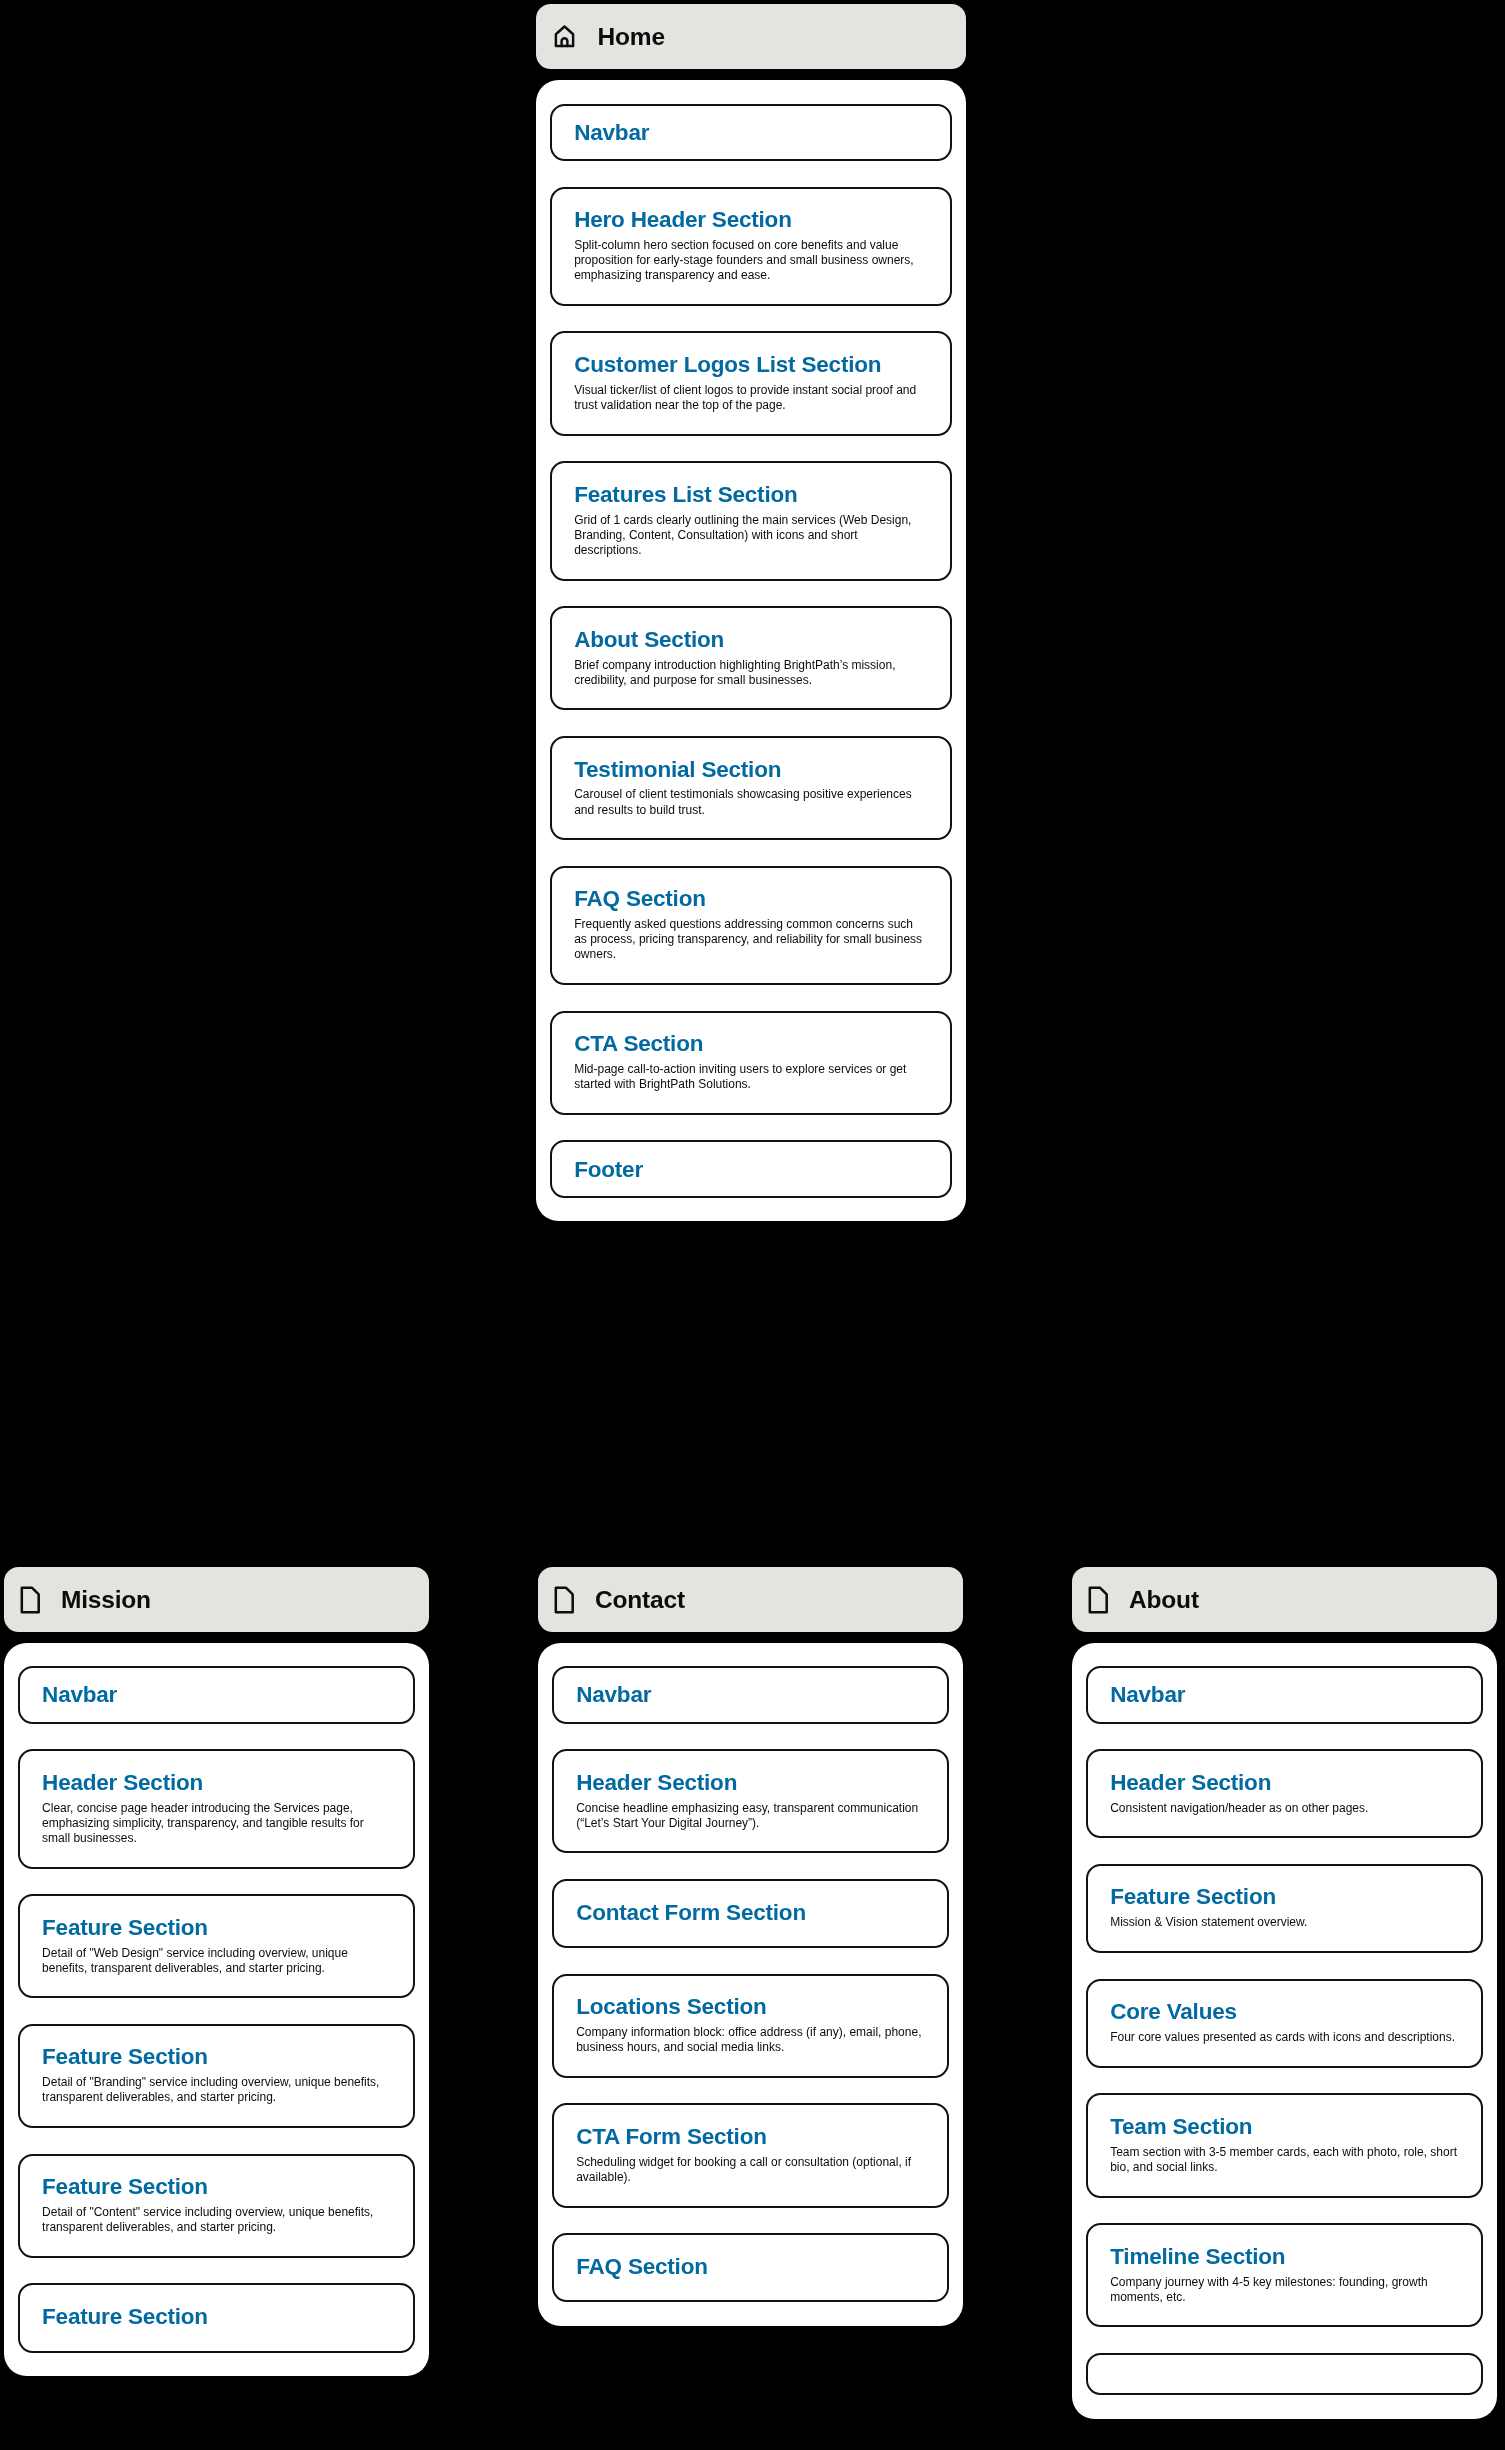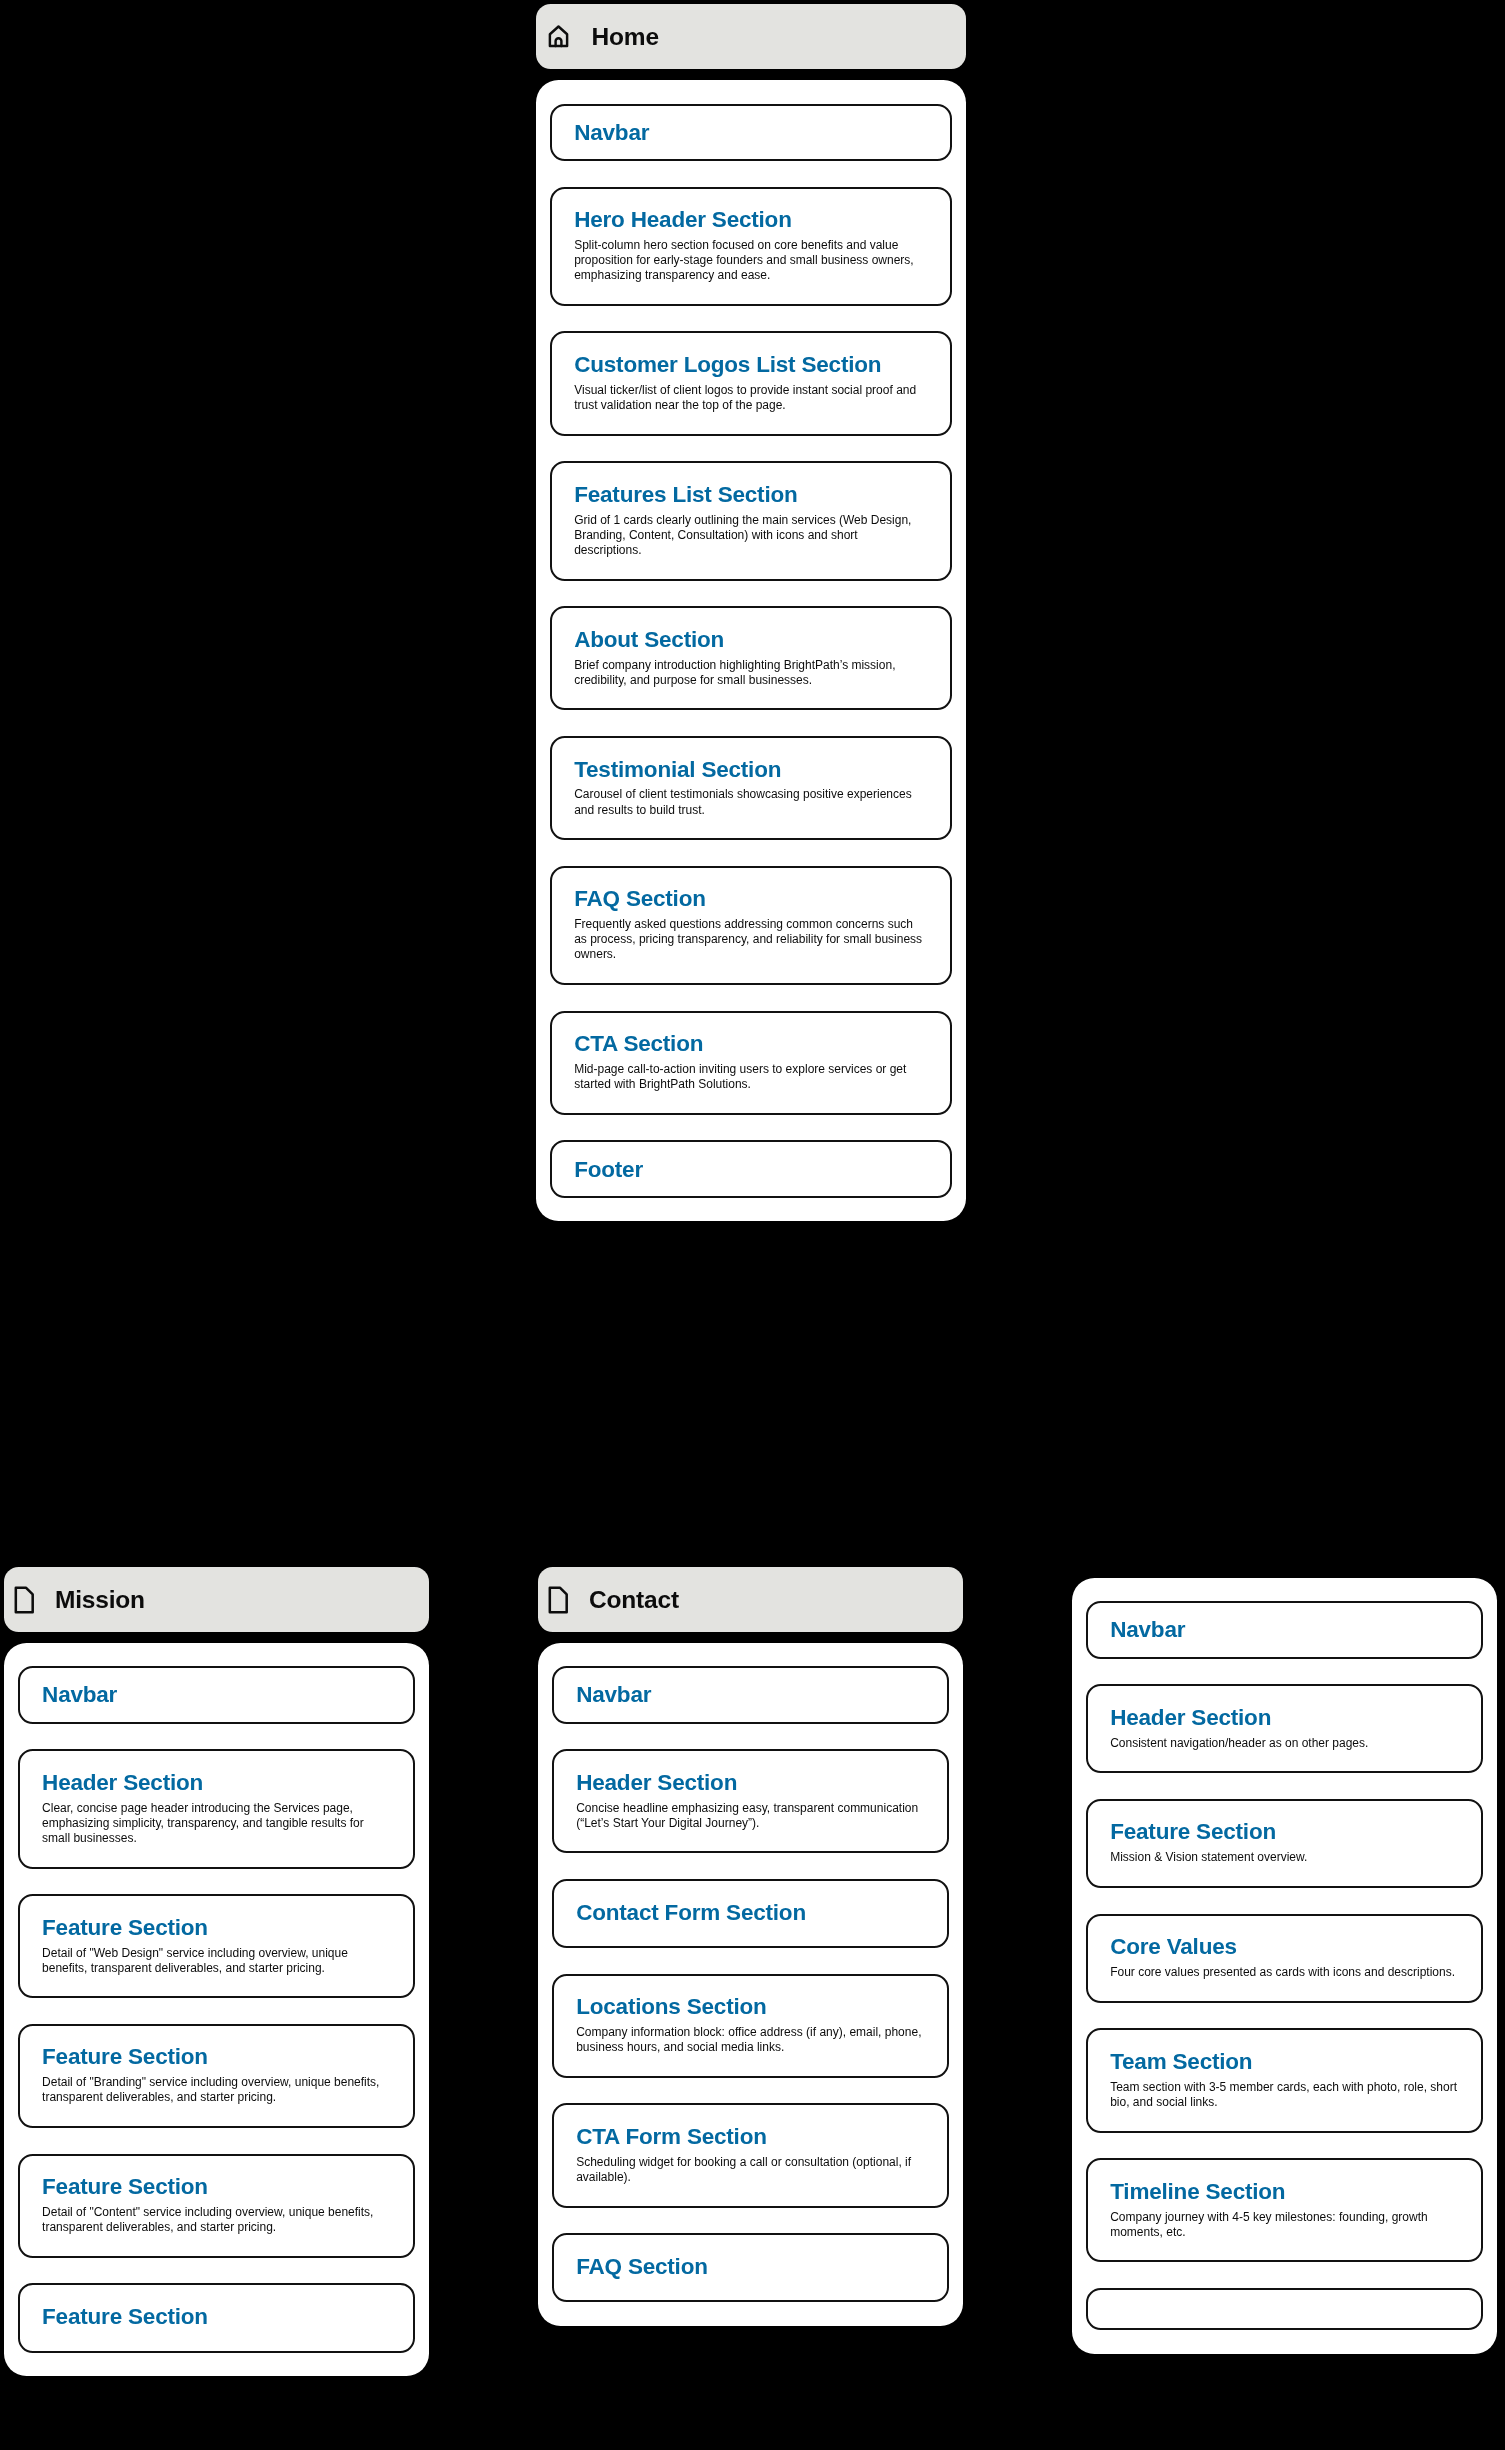--- a/index.html
+++ b/index.html
@@ -17,21 +17,21 @@
   #group-contact  { left: 538px; top: 1567px; width: 425px; }
   #group-about    { left: 1072px; top: 1567px; width: 425px; }
 
   .page-tab {
     height: 65px;
     background: #e3e3e0;
     border-radius: 14.7px;
     display: flex;
     align-items: center;
     gap: 18.6px;
-    padding: 0 8px;
+    padding: 0 14px;
     box-sizing: border-box;
     cursor: pointer;
   }
   .tab-icon { display: flex; align-items: center; }
   .tab-label {
     font-size: 24.5px;
     font-weight: 700;
     color: #0c0c0c;
     letter-spacing: -0.2px;
   }
@@ -191,20 +191,28 @@
             <div class="section-desc">Scheduling widget for booking a call or consultation (optional, if available).</div>
           </div>
           <div class="section">
             <div class="section-title">FAQ Section</div>
           </div>
         </div>
     </div>
   </section>
 
   <section class="page-group" id="group-about">
+    <div class="page-tab">
+      <span class="tab-icon">
+        <svg width="24.5" height="30" viewBox="0 0 26 32" fill="none" stroke="#0d0d0d" stroke-width="2.7" stroke-linejoin="round" stroke-linecap="round">
+          <path d="M4 3 h11 l7 7 v19 h-18 z"></path>
+        </svg>
+      </span>
+      <span class="tab-label">About</span>
+    </div>
     <div class="page-card">
       <div class="sections" style="display: flex; flex-direction: column; gap: 25.5px;">
           <div class="section section--plain">
             <div class="section-title">Navbar</div>
           </div>
           <div class="section">
             <div class="section-title">Header Section</div>
             <div class="section-desc">Consistent navigation/header as on other pages.</div>
           </div>
           <div class="section">

